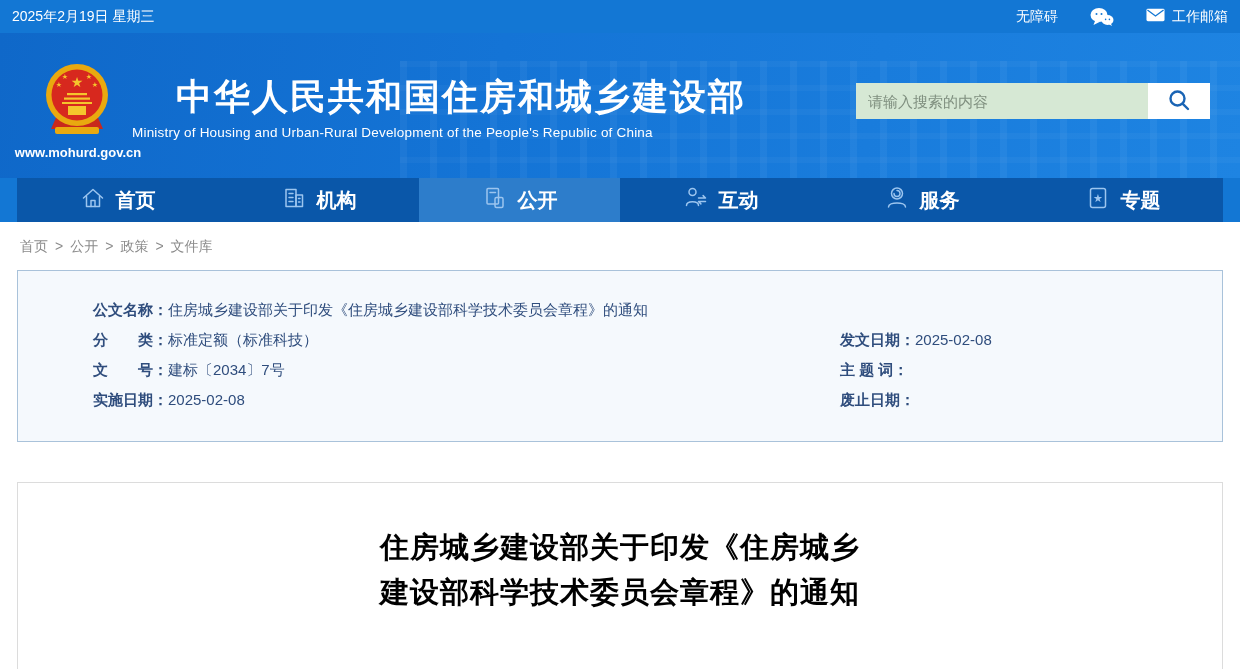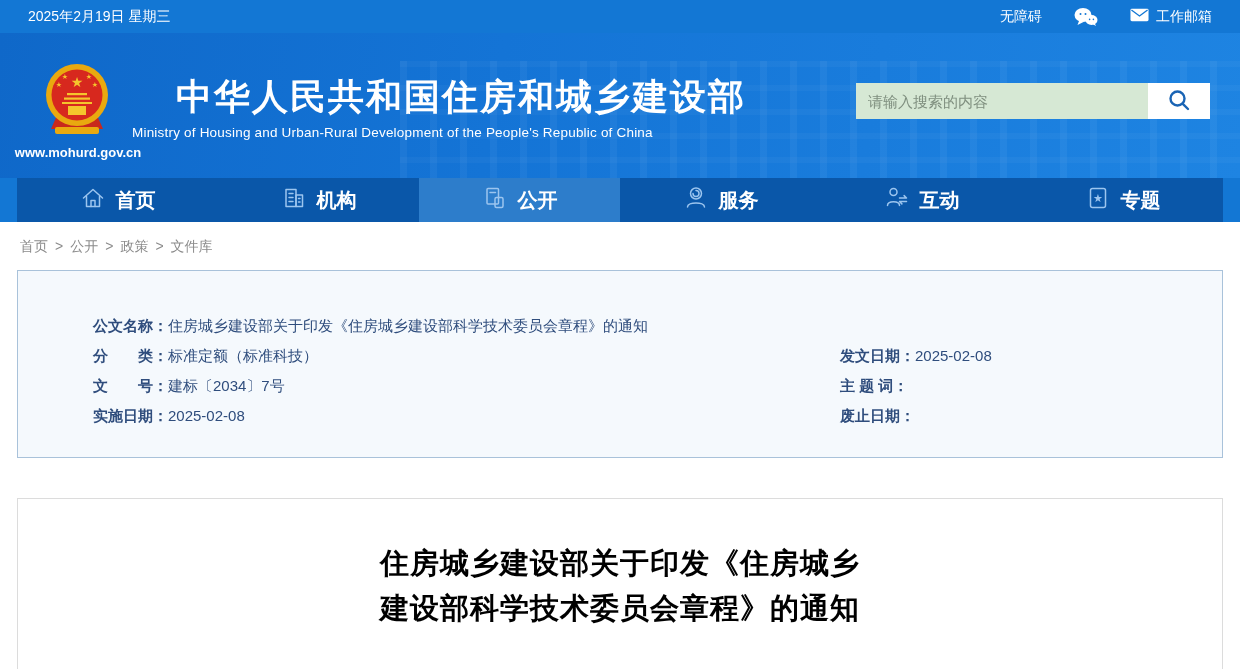--- a/index.html
+++ b/index.html
@@ -1,21 +1,21 @@
 <!DOCTYPE html>
 <html><head>
 <meta charset="utf-8">
 <style>
   * { margin:0; padding:0; box-sizing:border-box; }
   html,body { width:1240px; height:669px; overflow:hidden; background:#fff;
               font-family:"Liberation Sans","DejaVu Sans",sans-serif; }
 
   
   .topbar { height:33px; background:#1377d4; color:#fff; font-size:14px;
-            display:flex; justify-content:space-between; align-items:center; padding:0 28px; }
+            display:flex; justify-content:space-between; align-items:center; padding:0 12px; }
   .topbar-right { display:flex; align-items:center; gap:32px; }
   .topbar-right a { color:#fff; text-decoration:none; display:flex; align-items:center; gap:7px; cursor:pointer; }
   .icon-btn { display:flex; align-items:center; cursor:pointer; }
 
   
   .header { position:relative; height:145px; overflow:hidden;
             background:linear-gradient(100deg,#0f68c9 0%,#1474d6 40%,#1e84e2 100%); }
   .hdr-building { position:absolute; left:400px; right:0; top:28px; bottom:0; opacity:.45;
      background:
        repeating-linear-gradient(90deg, rgba(255,255,255,.10) 0 7px, transparent 7px 30px),
@@ -46,21 +46,21 @@
   
   .breadcrumb { margin:16px 0 14px 20px; font-size:14px; color:#8b8b8b; }
   .breadcrumb a { color:#8b8b8b; text-decoration:none; cursor:pointer; }
   .crumb-sep { margin:0 7px; }
 
   
   .meta-box { margin:13px 17px 0; border:1px solid #a9c2da; background:#f5f9fd;
               padding:24px 30px 26px 75px; }
   .meta-grid { display:grid; grid-template-columns:1fr 352px; font-size:15px;
                color:#2f4d7d; line-height:30px; }
-  .meta-cell.full { grid-column:1 / -1;margin-top:16px; }
+  .meta-cell.full { grid-column:1 / -1; }
   .meta-label { font-weight:bold; }
 
   
   .article-box { margin:40px 17px 0; border:1px solid #dcdcdc; background:#fff;
                  height:320px; padding-top:42px; }
   .article-title { text-align:center; font-size:29px; font-weight:bold; color:#000;
                    line-height:45px; letter-spacing:1px; }
 </style>
 </head>
 <body>
@@ -166,37 +166,37 @@
           <path d="M8 7.5 h5.5"></path>
           <rect x="13" y="12.5" width="8" height="10" rx="1.5"></rect>
         </svg>
       </span>
       <span>公开</span>
     </div>
 
     <div class="nav-item">
       <span>
         <svg width="26" height="26" viewBox="0 0 26 26">
+          <circle cx="9.5" cy="7" r="3.5"></circle>
+          <path d="M3.5 20.5 c0 -5 12 -5 12 0"></path>
+          <path d="M15.5 13 h7 l-2.4 -2.4 M22.5 16.5 h-7 l2.4 2.4"></path>
+        </svg>
+      </span>
+      <span>互动</span>
+    </div>
+
+    <div class="nav-item">
+      <span>
+        <svg width="26" height="26" viewBox="0 0 26 26">
           <circle cx="13" cy="8.5" r="5.5"></circle>
           <path d="M13 5.5 a3 3 0 1 1 -3 3"></path>
           <path d="M4.5 22 c0 -5.5 17 -5.5 17 0"></path>
         </svg>
       </span>
       <span>服务</span>
-    </div>
-
-    <div class="nav-item">
-      <span>
-        <svg width="26" height="26" viewBox="0 0 26 26">
-          <circle cx="9.5" cy="7" r="3.5"></circle>
-          <path d="M3.5 20.5 c0 -5 12 -5 12 0"></path>
-          <path d="M15.5 13 h7 l-2.4 -2.4 M22.5 16.5 h-7 l2.4 2.4"></path>
-        </svg>
-      </span>
-      <span>互动</span>
     </div>
 
     <div class="nav-item">
       <span>
         <svg width="26" height="26" viewBox="0 0 26 26">
           <rect x="5.5" y="3.5" width="15" height="19" rx="2"></rect>
           <text x="13" y="17" font-size="11" text-anchor="middle" fill="#9cc5ef" stroke="none">★</text>
         </svg>
       </span>
       <span>专题</span>

